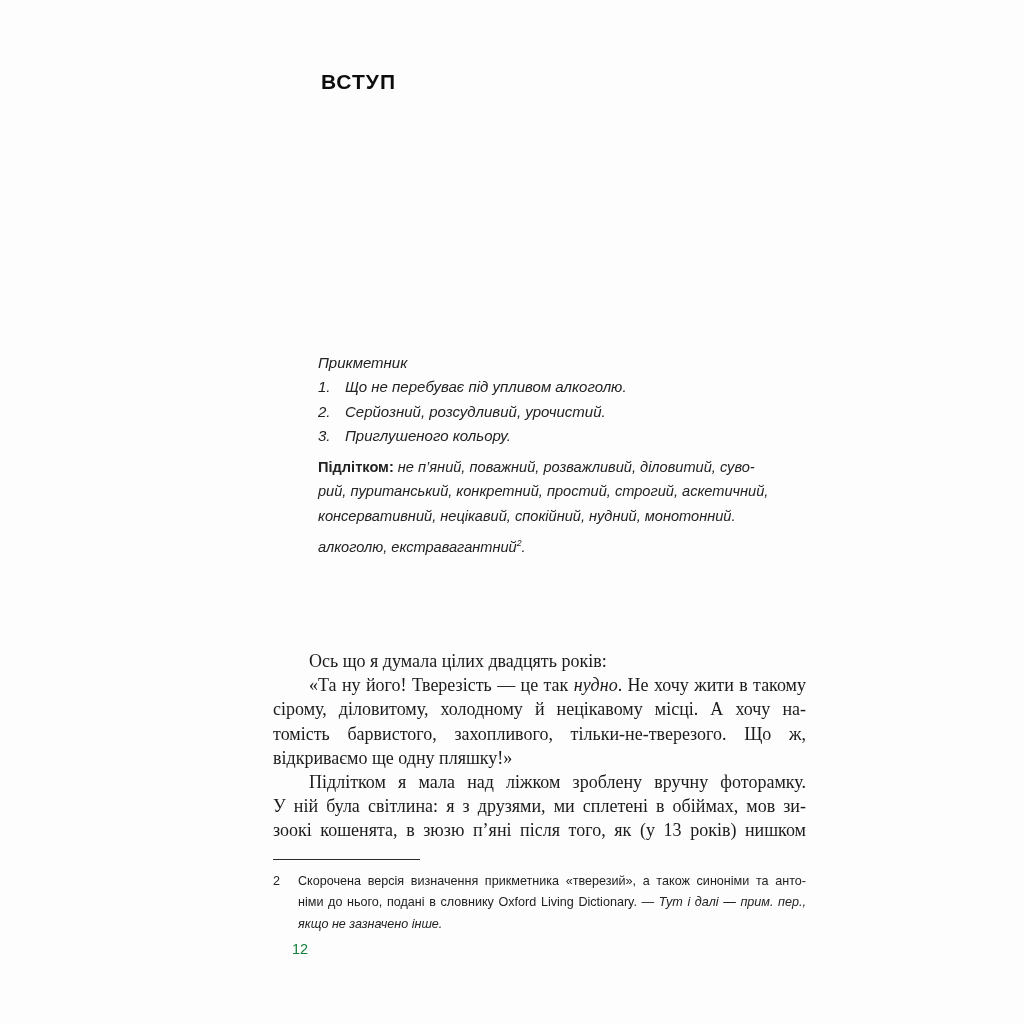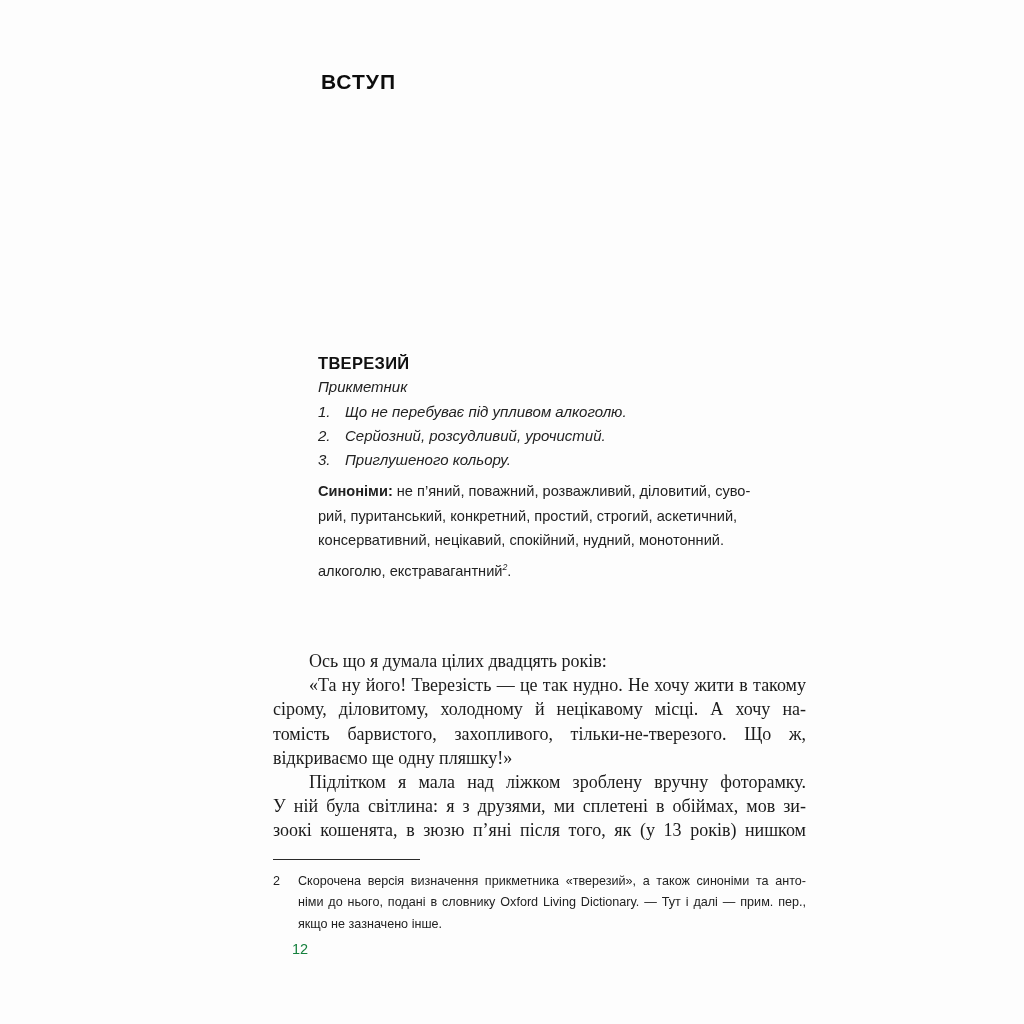--- a/index.html
+++ b/index.html
@@ -51,21 +51,21 @@
 
   
   .tline {
     white-space: nowrap;
     text-align: justify;
     text-align-last: justify;
   }
   .tline-last { text-align-last: left; }
   .tline-indent { text-indent: 36px; }
   .seg-bold { font-weight: 700; font-style: normal; }
-  .seg-italic { }
+  .seg-italic { font-style: italic; }
   .dict .tline { font-size: 14.6px; }
   sup {
     font-size: 0.6em;
     line-height: 0;
     vertical-align: super;
     font-style: inherit;
   }
   .dict sup { font-style: italic; }
 
   
@@ -110,40 +110,39 @@
   }
 </style>
 </head>
 <body>
 
 <div class="page">
 
   <div class="chapter-title">ВСТУП</div>
 
   <div class="dict">
-    <div class="dict-term">ТВЕРЕЗИЙ</div>
     <div class="dict-pos">Прикметник</div>
 
     <div class="senses">
       <div class="sense">
         <span class="sense-num">1.</span>
         <span class="sense-text">Що не перебуває під упливом алкоголю.</span>
       </div>
       <div class="sense">
         <span class="sense-num">2.</span>
         <span class="sense-text">Серйозний, розсудливий, урочистий.</span>
       </div>
       <div class="sense">
         <span class="sense-num">3.</span>
         <span class="sense-text">Приглушеного кольору.</span>
       </div>
     </div>
 
     <div class="syn-block">
-        <div class="tline"><span class="seg-bold">Синоніми:</span><span class="seg-italic"> не п’яний, поважний, розважливий, діловитий, суво-</span></div>
+        <div class="tline"><span class="seg-bold">Підлітком:</span><span class="seg-italic"> не п’яний, поважний, розважливий, діловитий, суво-</span></div>
         <div class="tline"><span class="seg-italic">рий, пуританський, конкретний, простий, строгий, аскетичний,</span></div>
         <div class="tline tline-last"><span class="seg-italic">консервативний, нецікавий, спокійний, нудний, монотонний.</span></div>
       </div>
 
     <div class="ant-block">
         <div class="tline tline-last"><span class="seg-italic">алкоголю, екстравагантний</span><sup>2</sup><span class="seg-italic">.</span></div>
       </div>
   </div>
 
   <div class="body-text">

